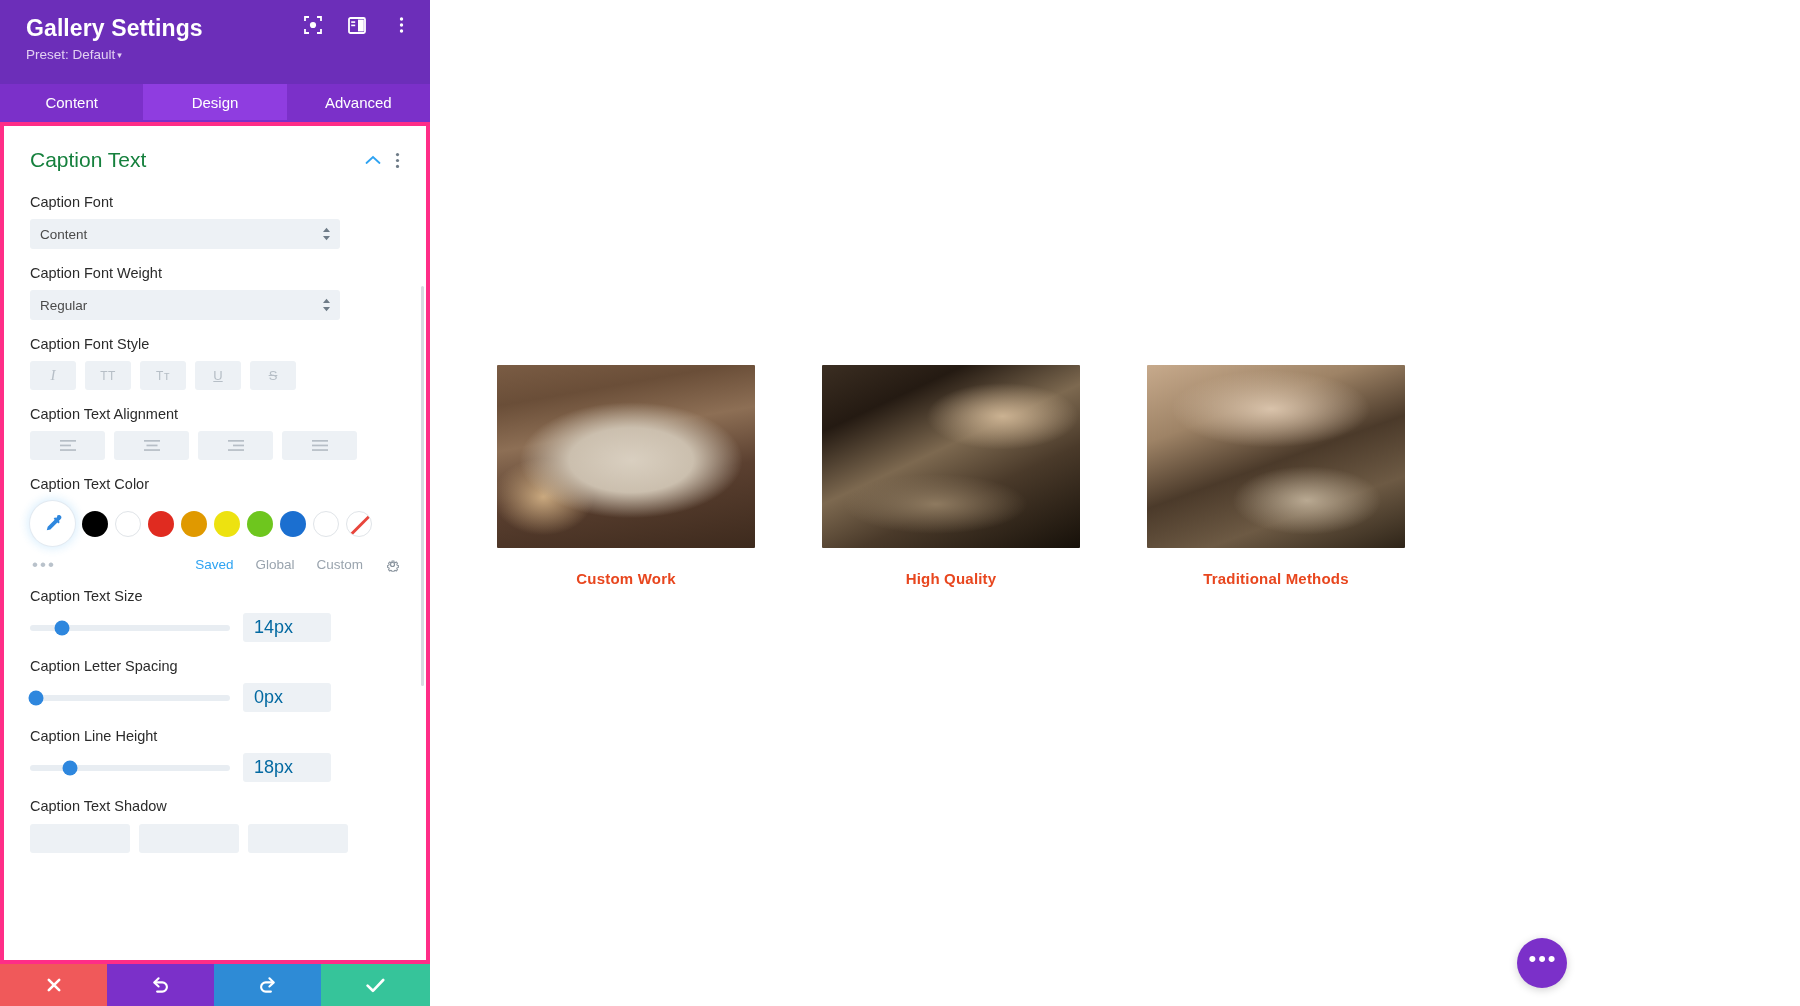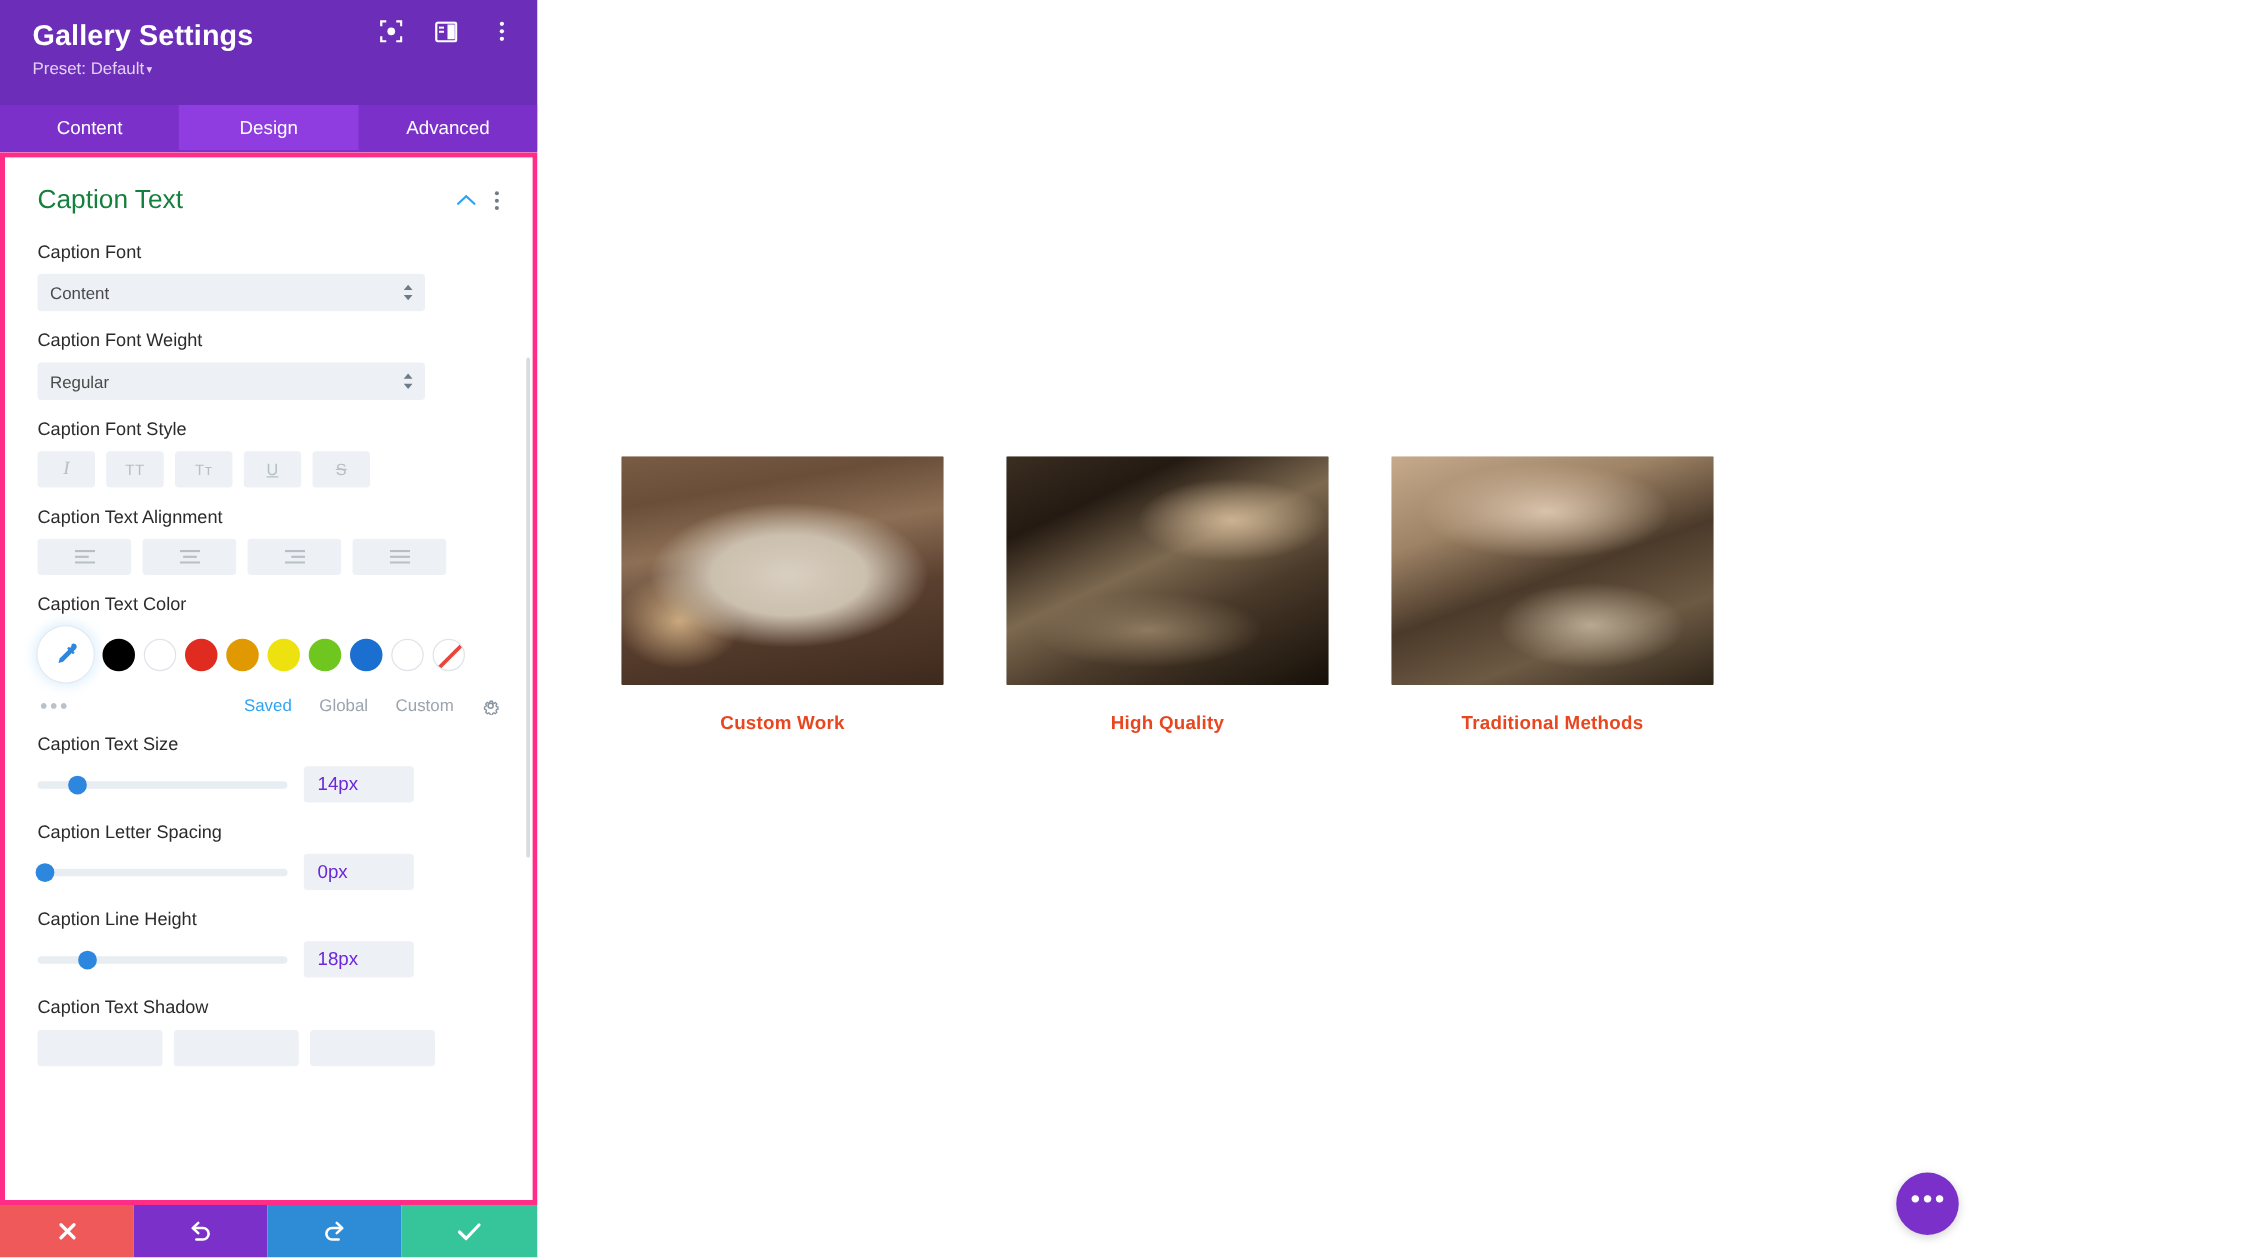--- a/index.html
+++ b/index.html
@@ -135,21 +135,21 @@
     position: relative; height: 6px; background: #E8EDF2; border-radius: 3px;
     width: 200px; cursor: pointer;
   }
   .slider .knob {
     position: absolute; top: 50%; transform: translate(-50%,-50%);
     width: 15px; height: 15px; border-radius: 50%; background: #2E87DE;
   }
   .value-box {
     background: #EDF1F5; border-radius: 3px; height: 29px; width: 88px;
     display: flex; align-items: center; padding-left: 11px;
-    font-size: 15px; color: #6d28d9;
+    font-size: 18px; color: #0369a1;
   }
 
   .shadow-row { display: flex; gap: 9px; margin-top: 10px; }
   .shadow-btn { width: 100px; height: 29px; background: #EDF1F5; border-radius: 3px; cursor: pointer; }
 
   
   .action-bar { display: flex; height: 42px; flex: 0 0 auto; }
   .act {
     flex: 1; display: flex; align-items: center; justify-content: center;
     cursor: pointer; color: #fff;
@@ -159,21 +159,21 @@
   .act.redo   { background: #2E8BD6; flex: 0 0 107px; }
   .act.save   { background: #36C49A; flex: 1; }
 
   
   .canvas {
     position: absolute; left: 430px; top: 0; width: 1370px; height: 1006px;
     background: #ffffff;
   }
   .gallery {
     position: absolute; left: 67px; top: 365px; width: 1240px;
-    display: flex; gap: 50px;
+    display: flex; gap: 67px;
   }
   .gi { width: 258px; }
   .gi-img {
     width: 258px; height: 183px; border-radius: 1px;
     background-size: cover; background-position: center;
   }
   .gi-cap {
     text-align: center; margin-top: 22px; font-size: 15px;
     font-weight: bold; color: #E8461E; letter-spacing: 0.2px;
   }

